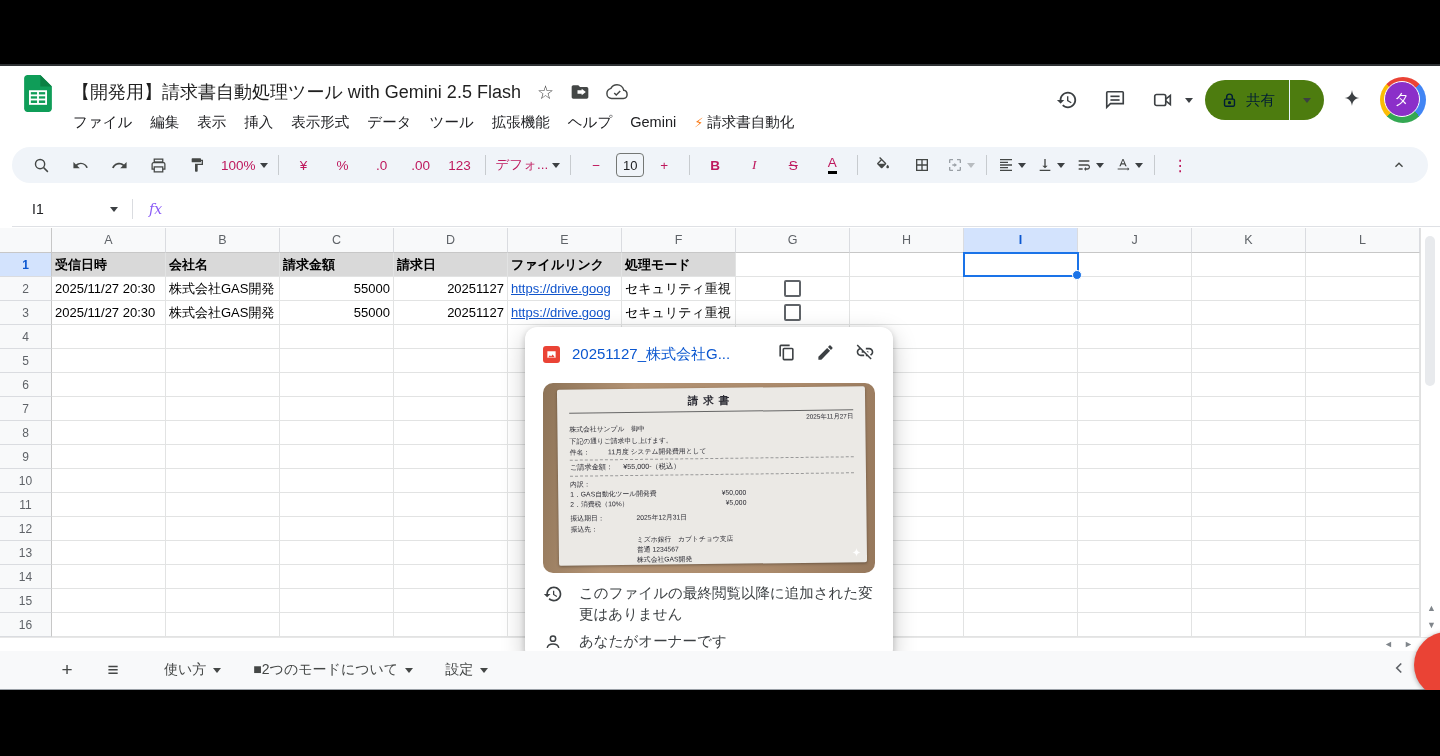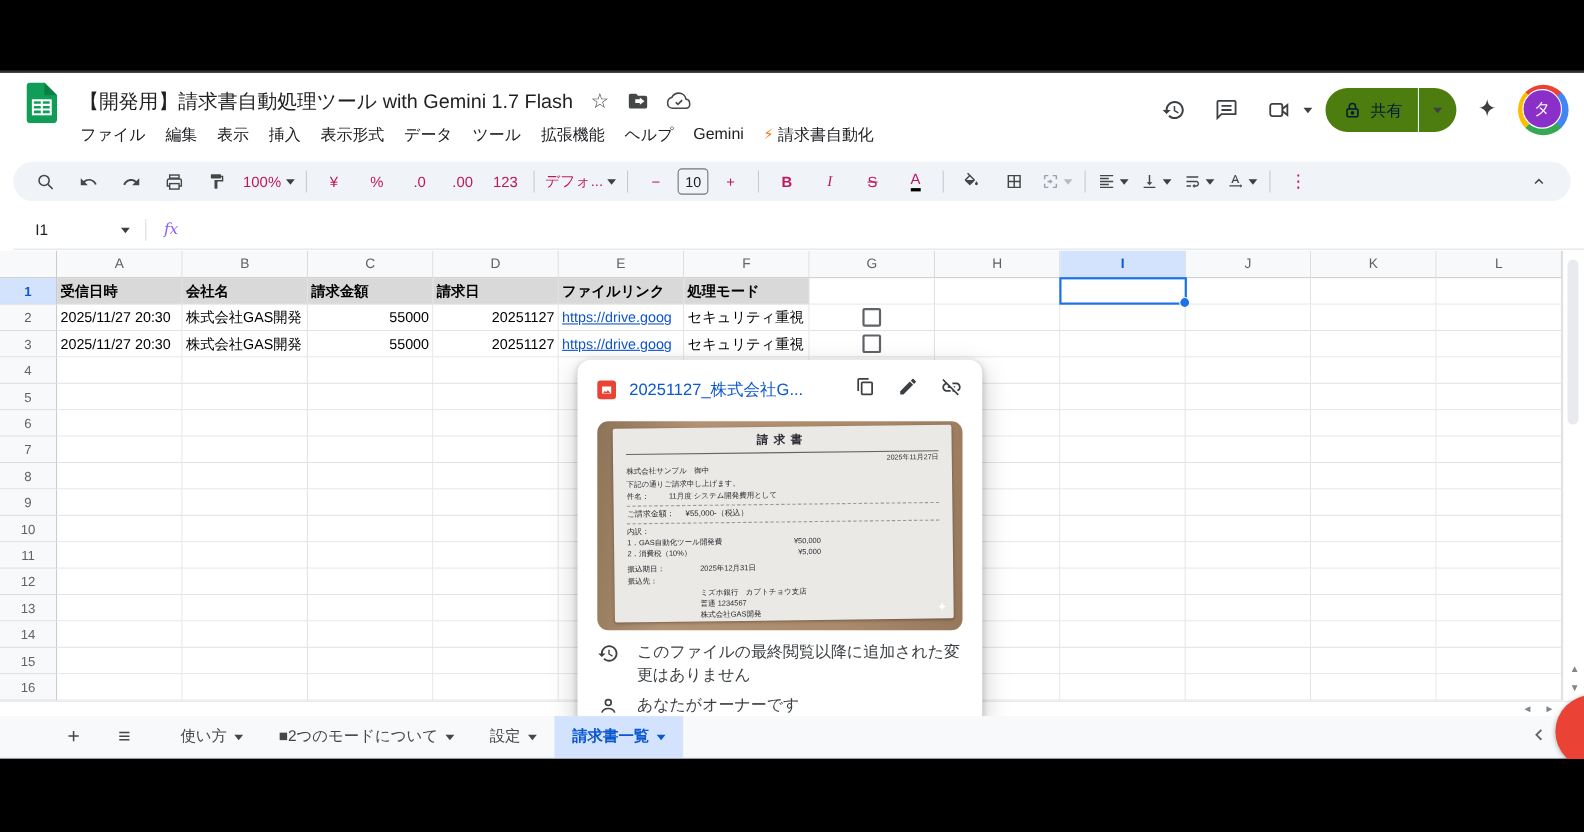--- a/index.html
+++ b/index.html
@@ -135,21 +135,21 @@
     <svg width="28" height="37" viewBox="0 0 24 32">
         <path fill="#0f9d58" d="M14 0H3C1.3 0 0 1.3 0 3v26c0 1.7 1.3 3 3 3h18c1.7 0 3-1.3 3-3V10L14 0z"></path>
         <path fill="#0a8043" d="M14 0l10 10H14V0z"></path>
         <rect x="5" y="14" width="14" height="11" fill="none" stroke="#fff" stroke-width="1.6"></rect>
         <line x1="5" y1="17.6" x2="19" y2="17.6" stroke="#fff" stroke-width="1.6"></line>
         <line x1="5" y1="21.2" x2="19" y2="21.2" stroke="#fff" stroke-width="1.6"></line>
         <line x1="12" y1="14" x2="12" y2="25" stroke="#fff" stroke-width="1.6"></line>
       </svg>
   </div>
   <div class="title-row">
-    <span class="doc-title">【開発用】請求書自動処理ツール with Gemini 1.7 Flash</span>
+    <span class="doc-title">【開発用】請求書自動処理ツール with Gemini 2.5 Flash</span>
     <span class="title-ic">☆</span>
     <span class="title-ic">
       <svg width="20" height="20" viewBox="0 0 24 24" fill="#444746">
           <path d="M20 6h-8l-2-2H4c-1.1 0-2 .9-2 2v12c0 1.1.9 2 2 2h16c1.1 0 2-.9 2-2V8c0-1.1-.9-2-2-2zm-6 10v-2H9v-4h5V8l5 4-5 4z"></path>
         </svg>
     </span>
     <span class="title-ic">
       <svg width="22" height="22" viewBox="0 0 24 24" fill="none" stroke="#444746" stroke-width="1.6">
           <path d="M19.35 10.04A7.49 7.49 0 0 0 12 4C9.11 4 6.6 5.64 5.35 8.04A5.994 5.994 0 0 0 1 14c0 3.31 2.69 5 5 5h13c2.76 0 4-2.24 4-4 0-2.64-1.05-4.78-3.65-4.96z"></path>
           <path d="M9 13l2.2 2.2L15.5 11"></path>
@@ -714,24 +714,20 @@
           <span class="tab-arrow"></span>
         </div>
         <div class="sheet-tab">
           <span>■2つのモードについて</span>
           <span class="tab-arrow"></span>
         </div>
         <div class="sheet-tab">
           <span>設定</span>
           <span class="tab-arrow"></span>
         </div>
-        <div class="sheet-tab active">
-          <span>請求書一覧</span>
-          <span class="tab-arrow"></span>
-        </div>
       </div>
     <span class="tab-scroll-left">
       <svg width="18" height="18" viewBox="0 0 24 24" fill="none" stroke="#5f6368" stroke-width="2.2">
           <path d="M15 18l-6-6 6-6"></path>
         </svg>
     </span>
   </div>
   <div class="fab"></div>
 
 </div>

